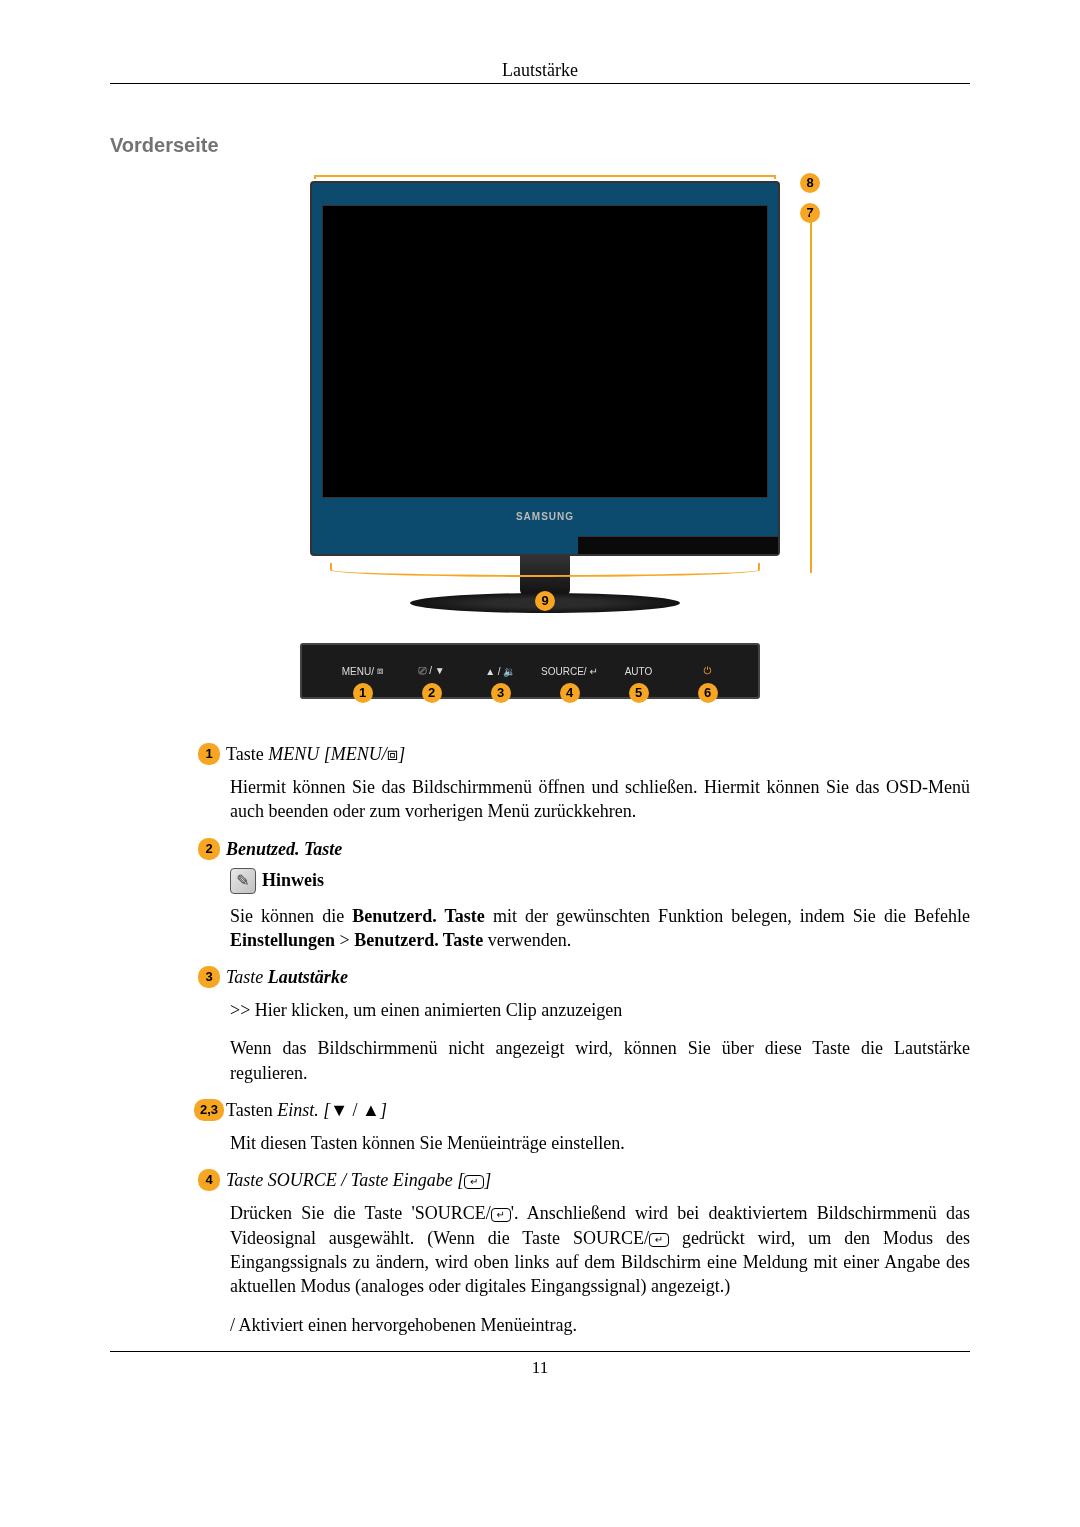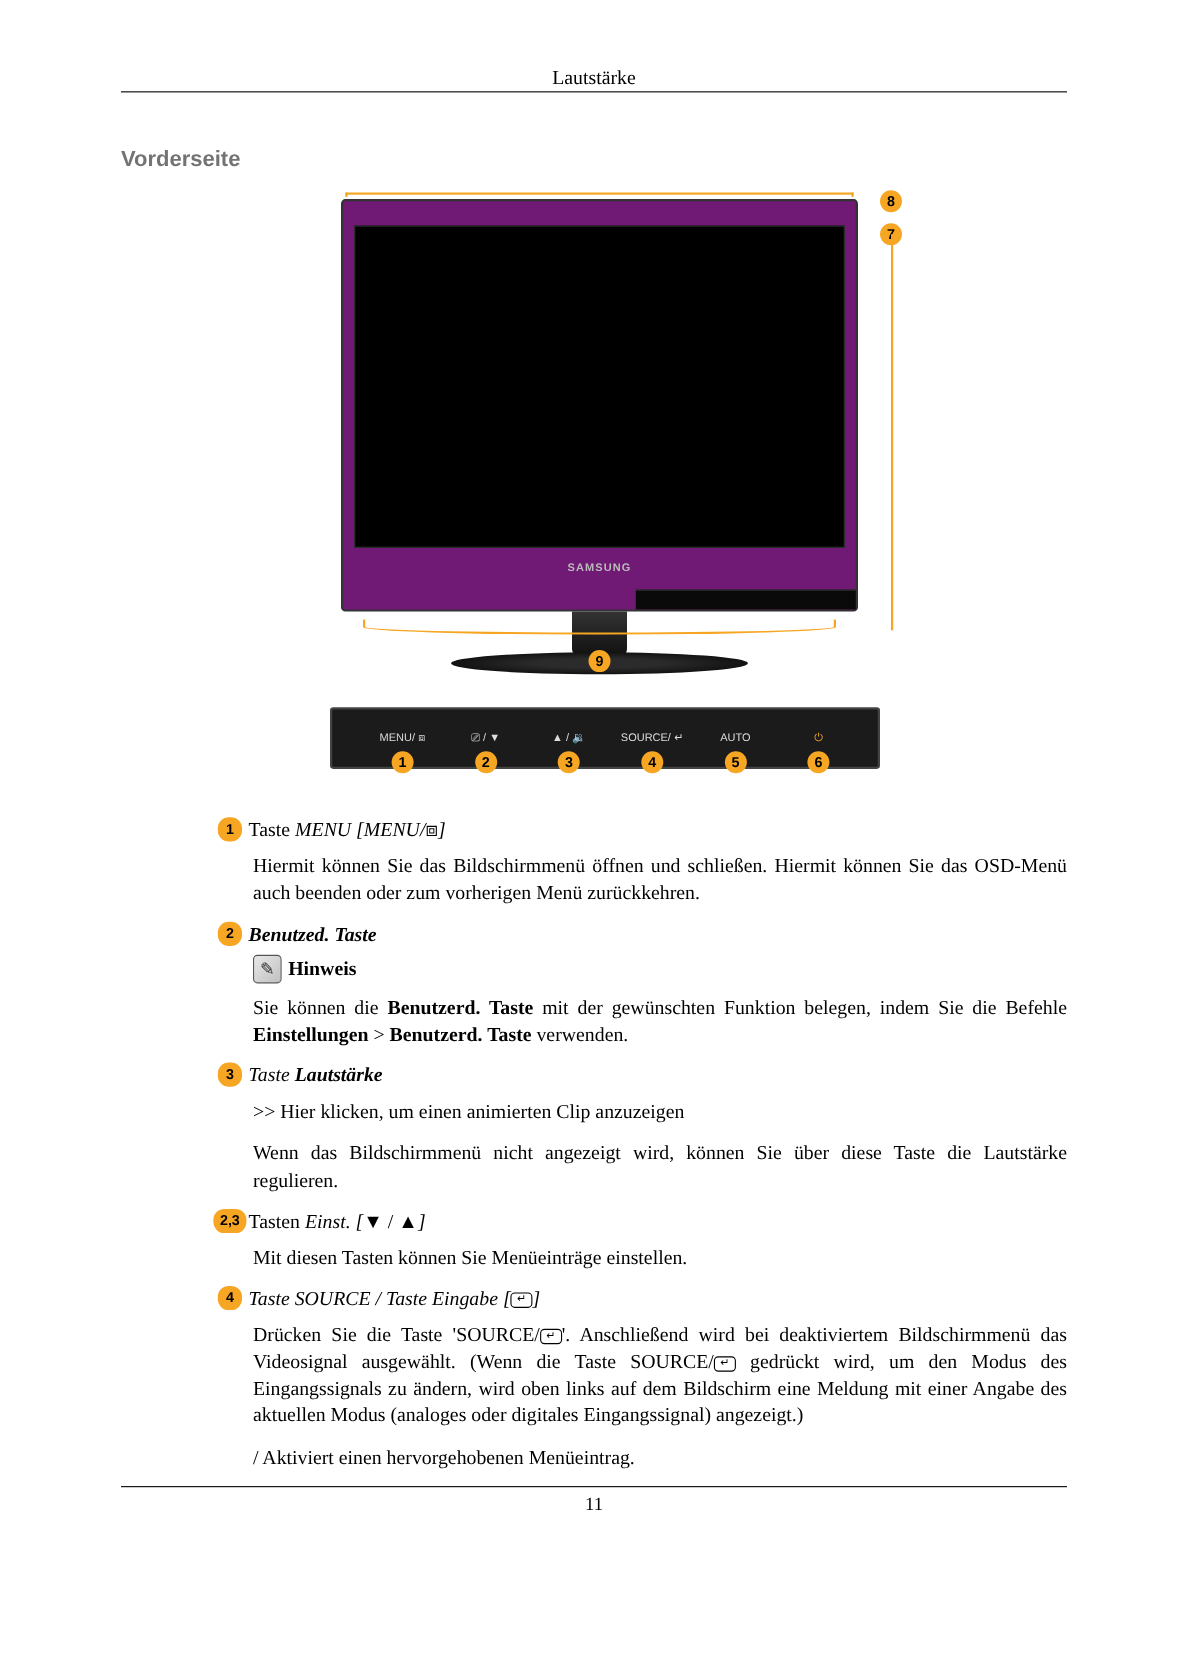--- a/index.html
+++ b/index.html
@@ -35,21 +35,21 @@
   }
   .monitor-figure {
     position: relative;
     width: 560px;
     height: 530px;
   }
   .monitor-cab {
     position: absolute;
     top: 8px; left: 50px;
     width: 470px; height: 375px;
-    background: #701a75;
+    background: #0c4a6e;
     border: 2px solid #333;
     border-radius: 4px;
   }
   .screen {
     position: absolute;
     top: 22px; left: 10px; right: 10px; bottom: 56px;
     background: #000;
     border: 1px solid #333;
   }
   .brand {
@@ -99,21 +99,21 @@
     font-family: Arial, sans-serif;
     font-size:13px;
     font-weight:bold;
     text-align:center;
     line-height:20px;
     padding:0 4px;
   }
   .button-row {
     position:absolute;
     top:470px; left:40px;
-    width:500px; height:56px;
+    width:460px; height:56px;
     background:#1b1b1b;
     border:2px solid #444;
     border-radius:3px;
     display:flex;
     align-items:center;
     padding:0 16px 0 26px;
   }
   .btn-item {
     position:relative;
     color:#ddd;

